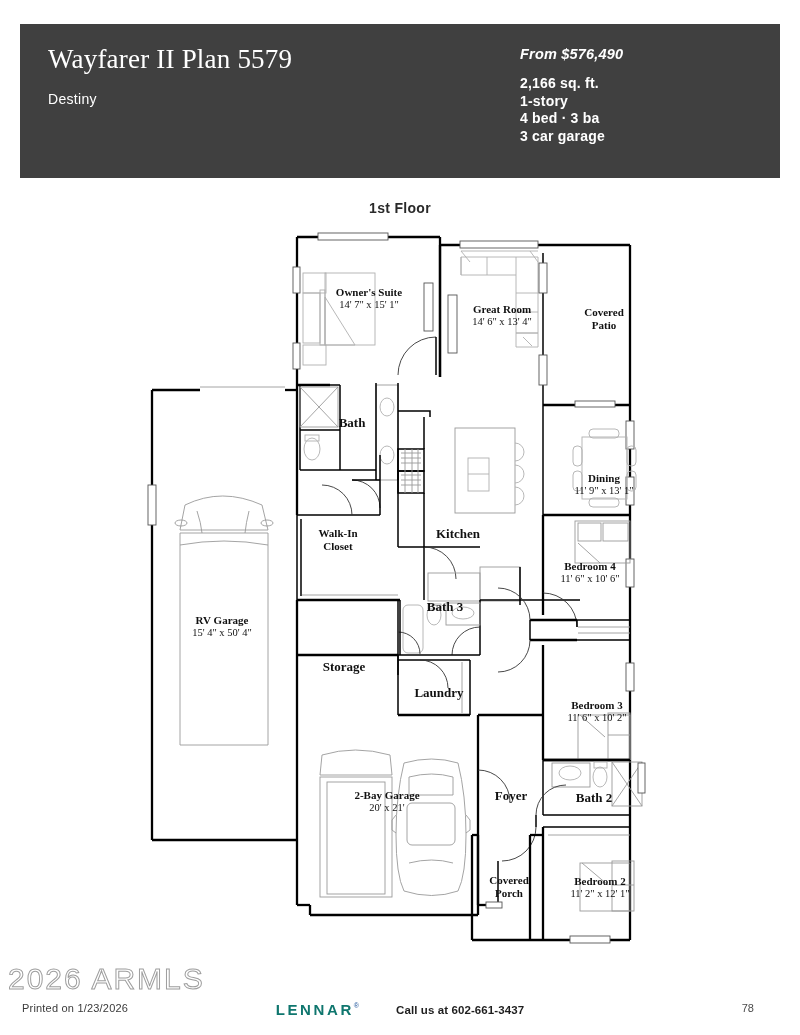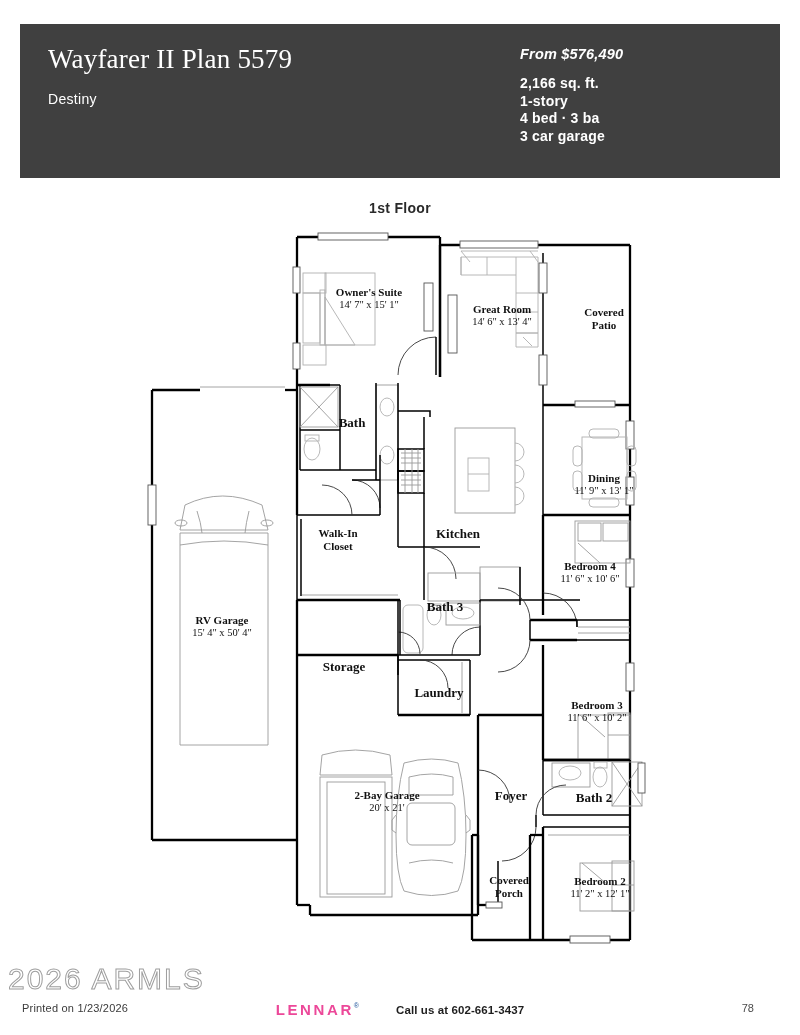--- a/index.html
+++ b/index.html
@@ -160,21 +160,21 @@
     position: absolute;
     left: 0;
     top: 40px;
     width: 800px;
     text-align: center;
   }
   .lennar-logo {
     font-family: "Liberation Sans", sans-serif;
     font-size: 15px;
     font-weight: 700;
-    color: #ec4899;
+    color: #0f766e;
     letter-spacing: 2.6px;
     vertical-align: middle;
   }
   .lennar-tm {
     font-size: 7px;
     vertical-align: super;
     color: #21569c;
     letter-spacing: 0;
   }
   .call-us {

